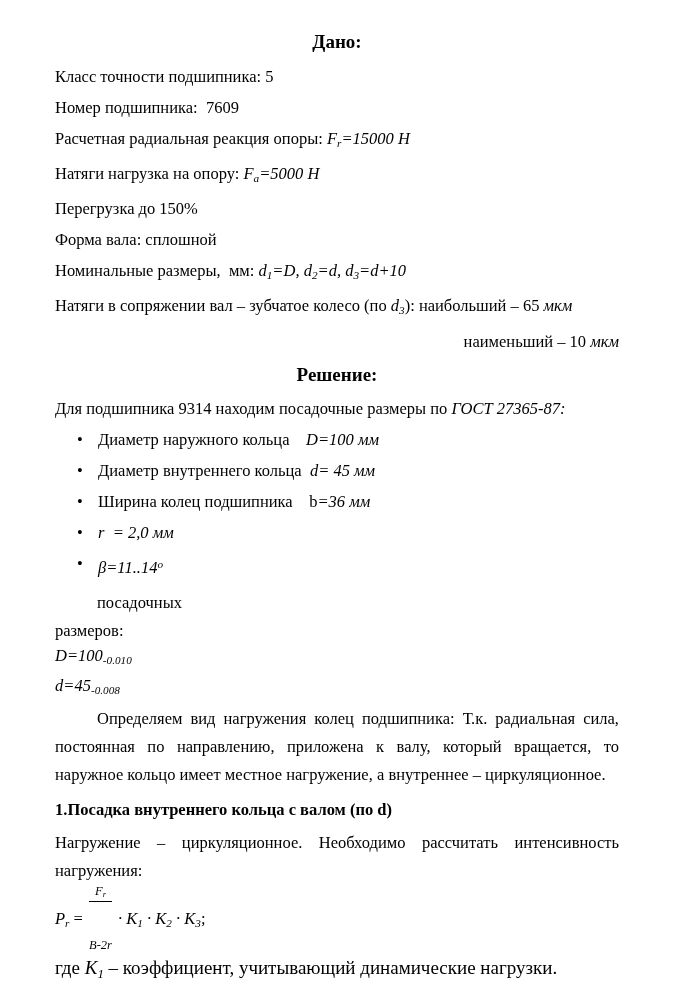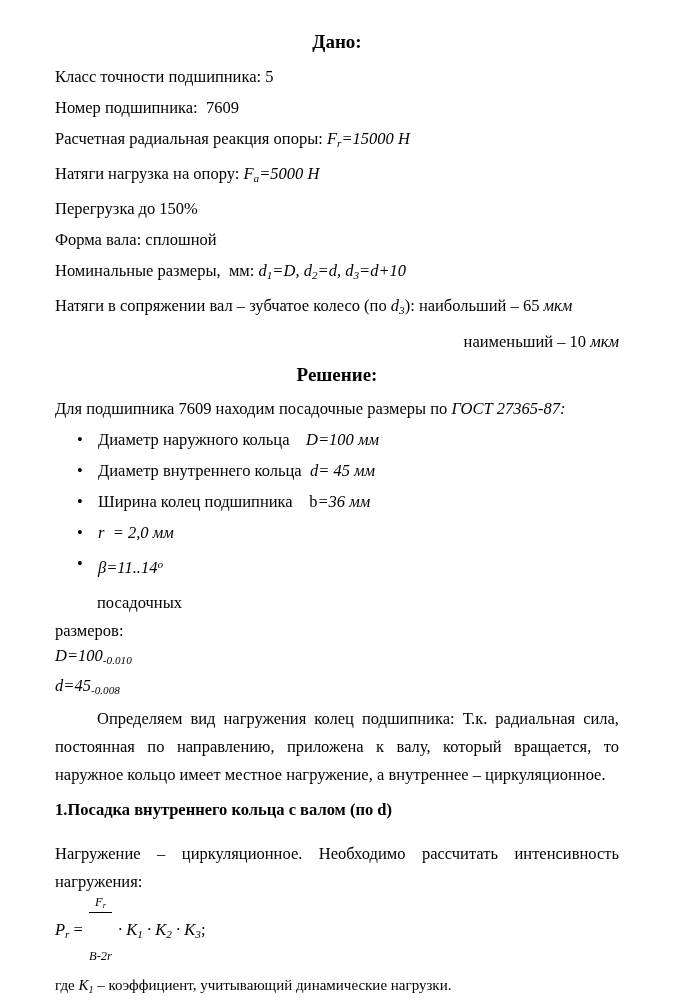--- a/index.html
+++ b/index.html
@@ -57,42 +57,42 @@
     line-height: 28px;
     text-align: justify;
   }
   .para.indent { text-indent: 42px; }
 
   .sec-head {
     font-size: 16.5px;
     font-weight: bold;
     line-height: 22px;
     margin-top: 10px;
-    margin-bottom: 19px;
+    margin-bottom: 8px;
   }
 
   .formula {
     font-size: 16.5px;
     line-height: 34px;
     margin: 2px 0 4px 0;
   }
   .frac {
     display: inline-block;
     vertical-align: middle;
     text-align: center;
     font-size: 12.5px;
     line-height: 1.1;
     position: relative;
     top: -2px;
     margin: 0 2px;
   }
   .frac .num { display: block; border-bottom: 1px solid #000; padding: 0 3px 1px 3px; }
   .frac .den { display: block; padding-top: 1px; margin-top: 36px; }
 
-  .whereline { font-size: 15px; line-height: 33px; }
+  .whereline { font-size: 19px; line-height: 20px; }
 
   
   .st-i { font-style: italic; }
   .st-s { font-size: 0.68em; vertical-align: -0.28em; }
   .st-u { font-size: 0.68em; vertical-align: 0.45em; }
 </style>
 </head>
 <body>
 
 <div class="page">
@@ -104,21 +104,21 @@
   <div class="line"><span>Расчетная радиальная реакция опоры: </span><span class="st-i">F</span><span class="st-i st-s">r</span><span class="st-i">=15000 Н</span></div>
   <div class="line"><span>Натяги нагрузка на опору: </span><span class="st-i">F</span><span class="st-i st-s">a</span><span class="st-i">=5000 Н</span></div>
   <div class="line"><span>Перегрузка до 150%</span></div>
   <div class="line"><span>Форма вала: сплошной</span></div>
   <div class="line"><span>Номинальные размеры,  мм: </span><span class="st-i">d</span><span class="st-i st-s">1</span><span class="st-i">=D, </span><span class="st-i">d</span><span class="st-i st-s">2</span><span class="st-i">=d, </span><span class="st-i">d</span><span class="st-i st-s">3</span><span class="st-i">=d+10</span></div>
   <div class="line"><span>Натяги в сопряжении вал – зубчатое колесо (по </span><span class="st-i">d</span><span class="st-i st-s">3</span><span>): наибольший – 65 </span><span class="st-i">мкм</span></div>
   <div class="line right"><span>наименьший – 10 </span><span class="st-i">мкм</span></div>
 
   <div class="center-head solution">Решение:</div>
 
-  <div class="line"><span>Для подшипника 7609 находим посадочные размеры по </span><span class="st-i">ГОСТ 27365-87:</span></div>
+  <div class="line"><span>Для подшипника 9314 находим посадочные размеры по </span><span class="st-i">ГОСТ 27365-87:</span></div>
 
   <div class="bullet-row">
     <span class="marker">•</span>
     <span class="btxt"><span>Диаметр наружного кольца    </span><span class="st-i">D=100 мм</span></span>
   </div>
   <div class="bullet-row">
     <span class="marker">•</span>
     <span class="btxt"><span>Диаметр внутреннего кольца  </span><span class="st-i">d= 45 мм</span></span>
   </div>
   <div class="bullet-row">

